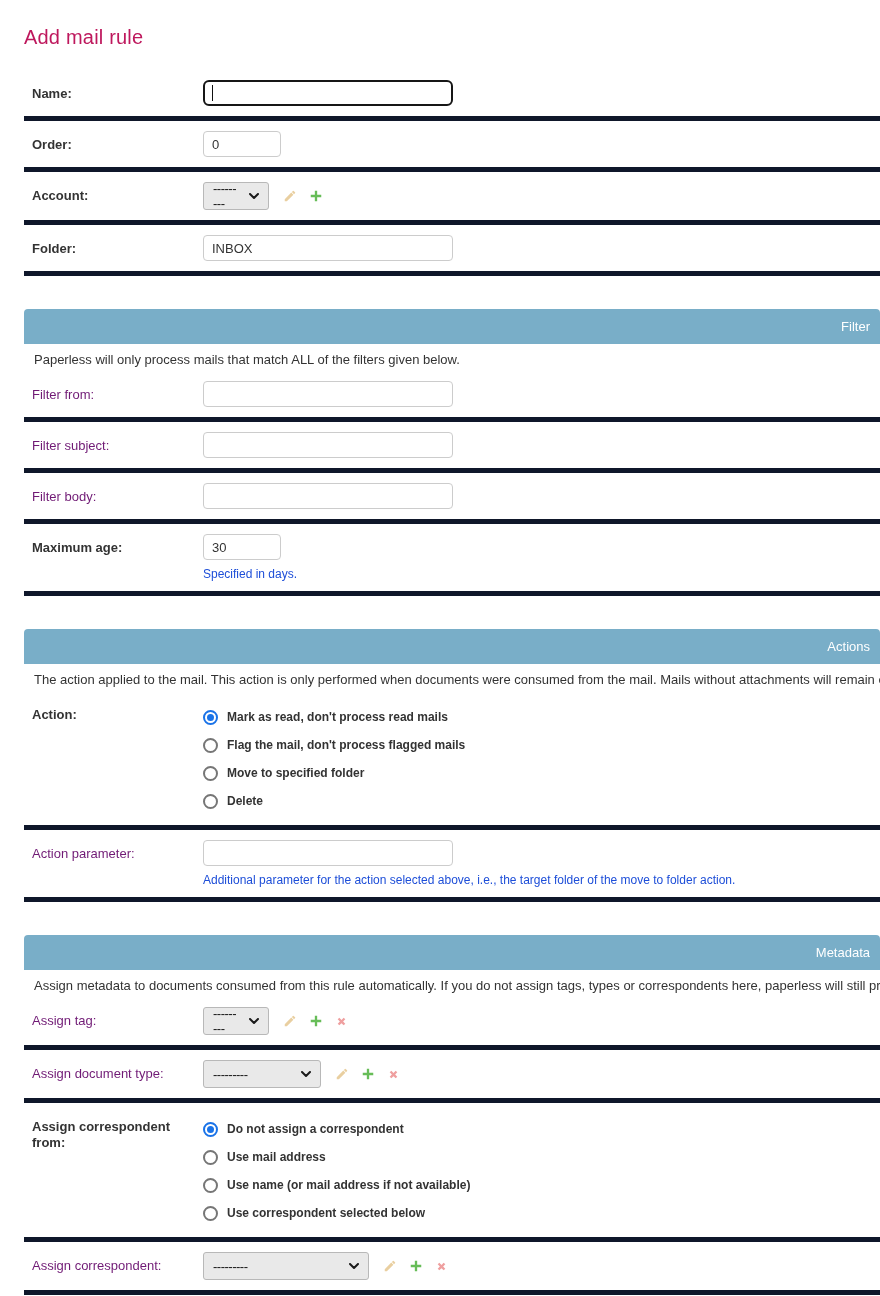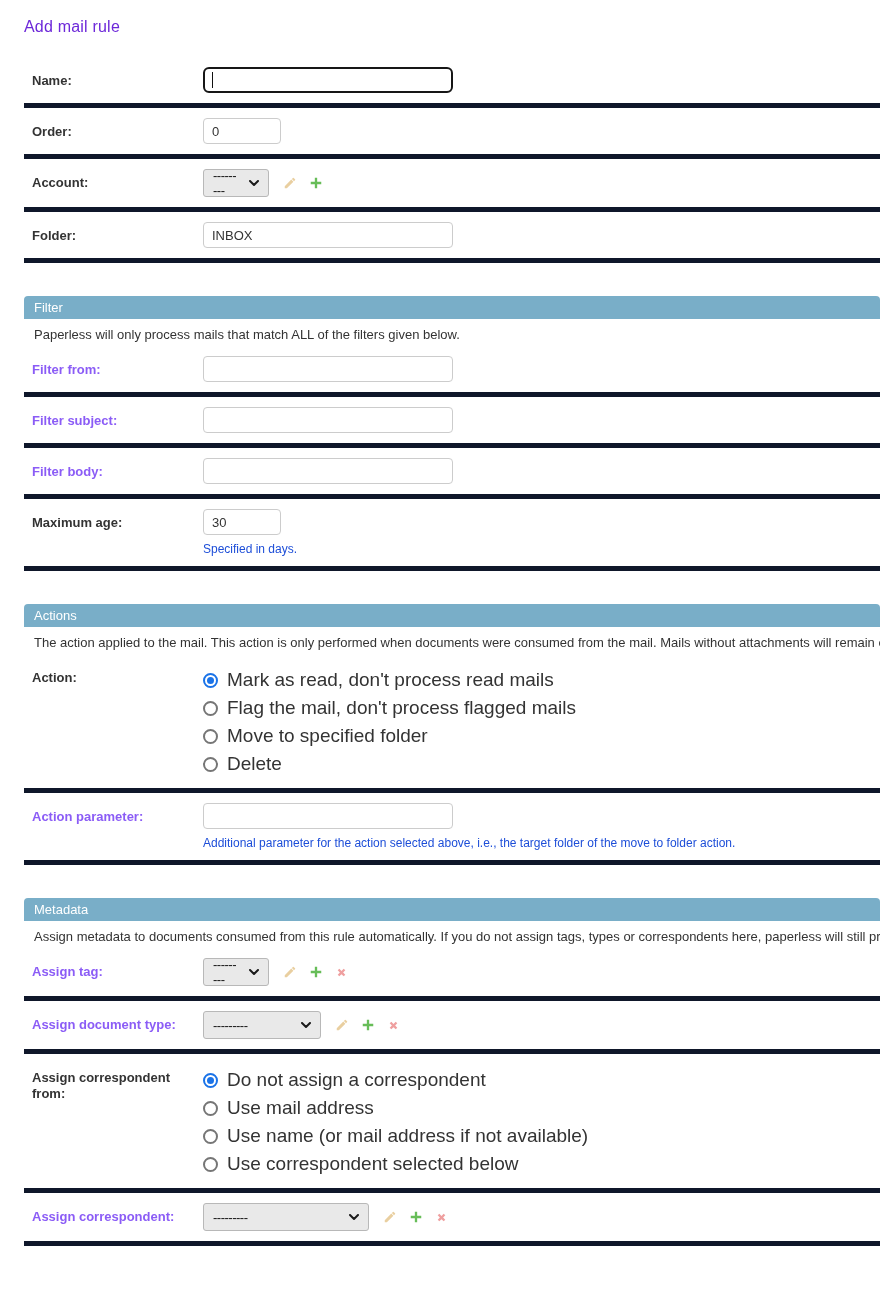--- a/index.html
+++ b/index.html
@@ -5,44 +5,44 @@
   * { box-sizing: border-box; margin: 0; padding: 0; }
   html, body {
     width: 880px; height: 1296px; overflow: hidden;
     background: #fff;
     font-family: "Liberation Sans", sans-serif;
     font-size: 13px; color: #333;
   }
   .page { padding: 10px 0 0 24px; width: 880px; }
 
   h1.page-title {
-    font-size: 16px; font-weight: 400; color: #6d28d9;
-    margin: 8px 0 21px 0; letter-spacing: 0.2px;
+    font-size: 20px; font-weight: 400; color: #be185d;
+    margin: 16px 0 21px 0; letter-spacing: 0.2px;
   }
 
   .module { margin-bottom: 33px; }
   .module:last-child { margin-bottom: 0; }
 
   h2.section-header {
     background: #79aec8; color: #fff;
     font-size: 13px; font-weight: 400;
-    padding: 4px 10px; border-radius: 4px 4px 0 0;
+    padding: 10px 10px; border-radius: 4px 4px 0 0; text-align: right;
   }
   p.section-help {
     margin: 8px 0 4px 10px; color: #333; font-size: 13px;
     white-space: nowrap; overflow: hidden;
   }
 
   .form-row {
     display: flex; align-items: flex-start;
     padding: 10px 8px; border-bottom: 5px solid #0f172a;
   }
   .lbl {
     flex: 0 0 171px; padding-top: 6px; padding-right: 10px;
-    color: #8b5cf6; font-weight: 700; line-height: 1.25;
+    color: #701a75; font-weight: 400; line-height: 1.25;
   }
   .lbl.req { color: #333; font-weight: 700; }
   .field { flex: 1 1 auto; position: relative; }
 
   input.txt {
     height: 26px; border: 1px solid #ccc; border-radius: 4px;
     padding: 4px 8px; font-family: "Liberation Sans", sans-serif;
     font-size: 13px; color: #333; background: #fff; outline: none;
   }
   input.txt.wide { width: 250px; }
@@ -72,21 +72,21 @@
   .radio-opt { display: flex; align-items: center; height: 28px; cursor: pointer; }
   .radio {
     width: 15px; height: 15px; border: 2px solid #767676; border-radius: 50%;
     margin-right: 9px; position: relative; flex: 0 0 15px; background: #fff;
   }
   .radio.checked { border-color: #1a73e8; }
   .radio.checked::after {
     content: ""; position: absolute; left: 2px; top: 2px;
     width: 7px; height: 7px; border-radius: 50%; background: #1a73e8;
   }
-  .radio-text { font-size: 19px; color: #333; }
+  .radio-text { font-size: 12px; color: #333; font-weight: bold; }
 </style>
 </head>
 <body>
 
 <div class="page">
 
   <h1 class="page-title">Add mail rule</h1>
 
   <div class="module">
 

